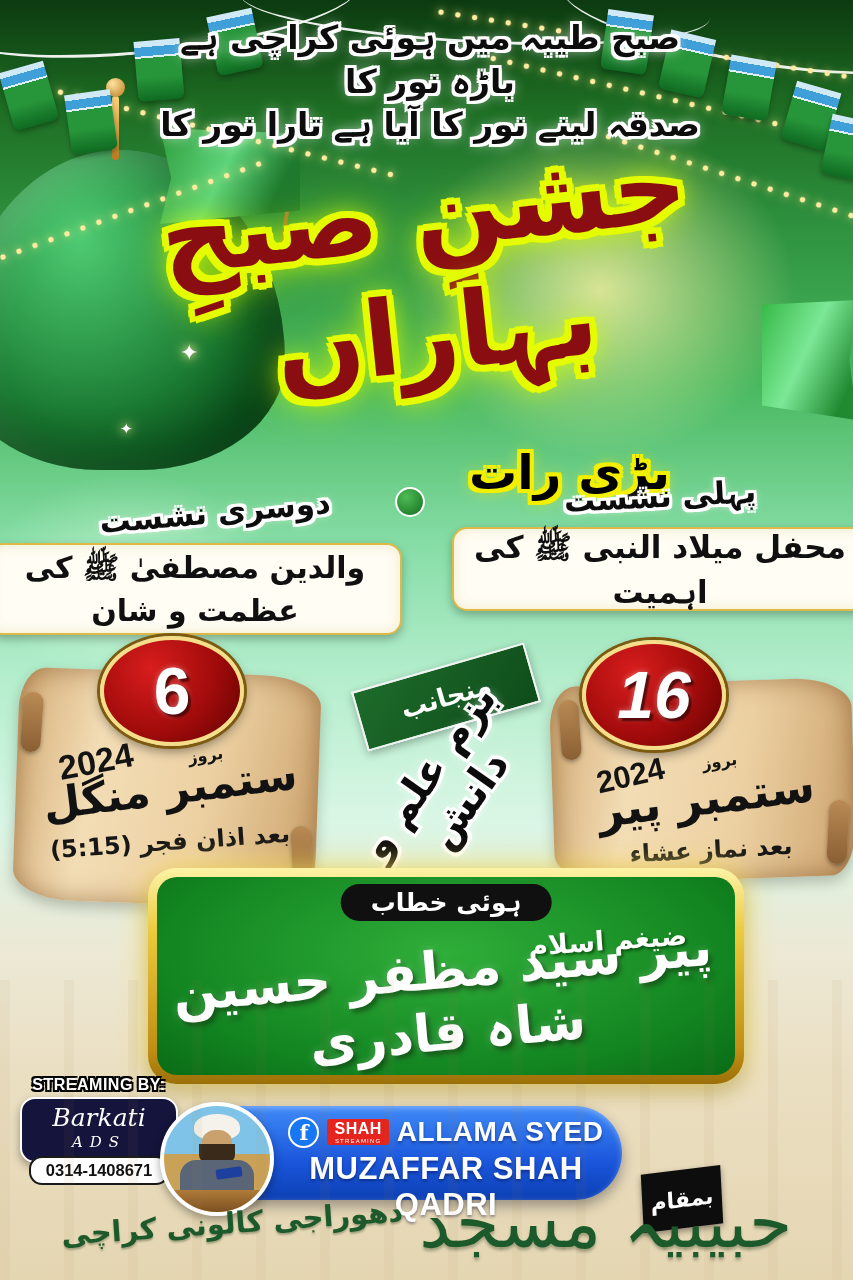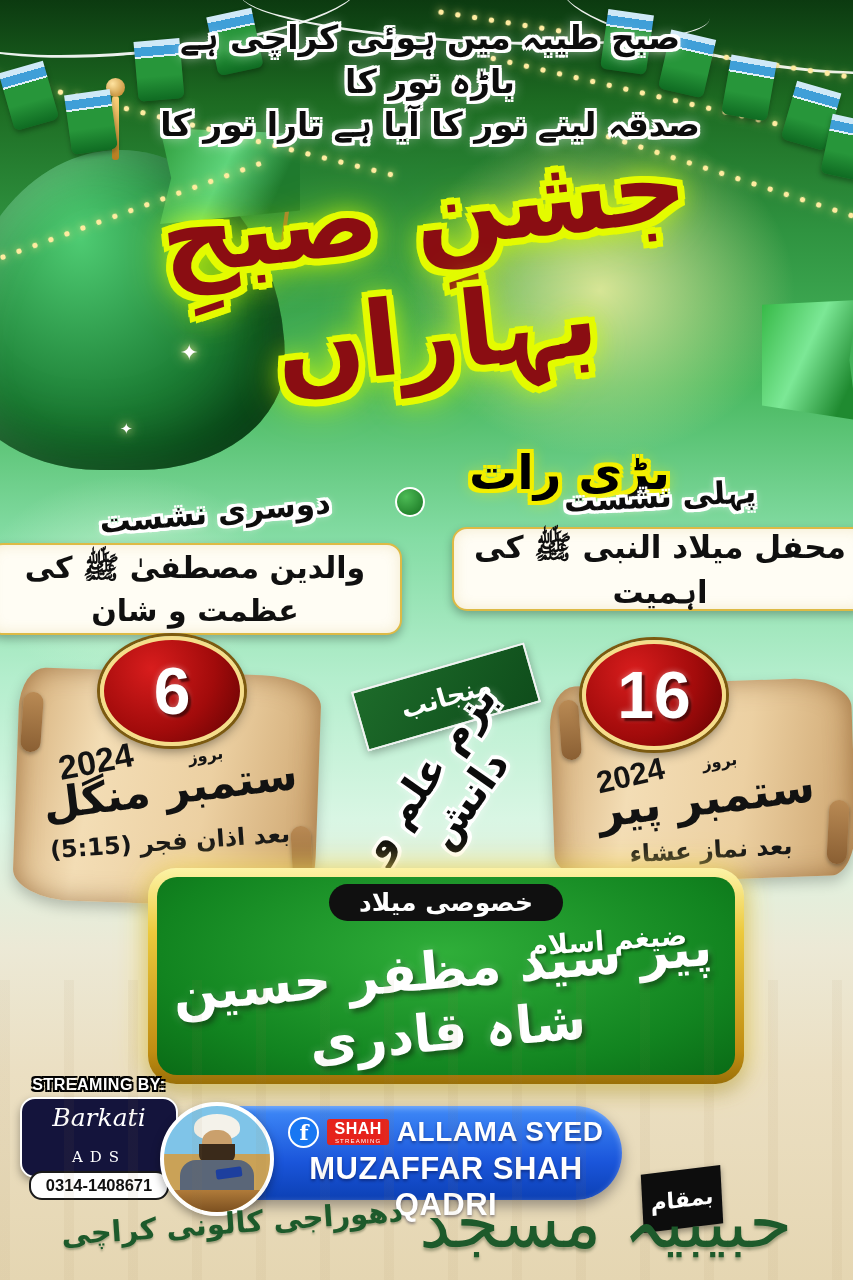--- a/index.html
+++ b/index.html
@@ -75,21 +75,21 @@
     box-shadow:inset 0 0 26px rgba(110,60,15,.5),0 6px 14px rgba(0,0,0,.22);}
   .curl{background:linear-gradient(180deg,#b98a54,#8a5f33);border-radius:10px;box-shadow:0 2px 4px rgba(0,0,0,.35);}
   .scrollR{left:552px;top:682px;width:302px;height:198px;transform:rotate(-2deg);}
   .scrollL{left:16px;top:672px;width:302px;height:232px;transform:rotate(2deg);}
   .day-oval{width:136px;height:102px;border-radius:50%;
     background:radial-gradient(circle at 35% 28%,#d81d1d,#a20b0b 55%,#6d0404 90%);
     border:4px solid #f5dd8a;box-shadow:0 0 0 3px #7c5a10,0 5px 12px rgba(0,0,0,.45);
     display:flex;align-items:center;justify-content:center;
     font-family:"Liberation Sans",sans-serif;font-size:66px;font-weight:bold;color:#fff;
     text-shadow:3px 3px 2px rgba(60,0,0,.8),0 0 6px rgba(255,255,255,.4);}
-  .ovalR{left:582px;top:640px;}
+  .ovalR{left:582px;top:640px;font-style:italic;}
   .ovalL{left:100px;top:636px;}
   .scroll-year{font-family:"Liberation Sans",sans-serif;font-weight:bold;color:#141414;}
   .yrR{left:596px;top:758px;font-size:31px;transform:rotate(-13deg);}
   .yrL{left:58px;top:742px;font-size:34px;transform:rotate(-11deg);}
   .baroz{direction:rtl;font-size:16px;font-weight:bold;color:#141414;}
   .barozR{left:702px;top:752px;transform:rotate(-8deg);}
   .barozL{left:188px;top:746px;transform:rotate(-8deg);}
   .monthline{direction:rtl;font-weight:bold;color:#121212;text-align:center;}
   .moR{left:566px;top:772px;width:280px;font-size:45px;transform:rotate(-7deg);}
   .moL{left:30px;top:764px;width:280px;font-size:43px;transform:rotate(-7deg);}
@@ -120,21 +120,21 @@
   .speaker{position:absolute;left:8px;top:62px;width:560px;direction:rtl;text-align:center;
     color:#fff;font-size:52px;font-weight:bold;line-height:1.2;transform:rotate(-5deg);
     text-shadow:3px 4px 5px rgba(0,45,0,.6),0 0 10px rgba(255,255,255,.25);}
   
   .designer{left:20px;top:1076px;width:158px;text-align:center;font-family:"Liberation Sans",sans-serif;}
   .designer-label{font-size:16px;font-weight:bold;color:#fff;letter-spacing:.5px;
     text-shadow:-2px -2px 0 #000,2px -2px 0 #000,-2px 2px 0 #000,2px 2px 0 #000,0 2px 0 #000,0 -2px 0 #000;}
   .designer-card{margin-top:3px;background:#14143c;border:2px solid #fff;border-radius:15px;
     padding:6px 6px 10px;box-shadow:0 4px 8px rgba(0,0,0,.35);}
   .designer-brand{font-family:"DejaVu Serif",serif;font-style:italic;font-size:25px;color:#fff;line-height:1;}
-  .designer-sub{font-family:"DejaVu Serif",serif;font-size:15px;color:#fff;letter-spacing:7px;margin-top:18px;}
+  .designer-sub{font-family:"DejaVu Serif",serif;font-style:italic;font-size:15px;color:#fff;letter-spacing:7px;margin-top:3px;}
   .designer-phone{margin:-7px auto 0;width:136px;background:#fff;border:2px solid #1a1a1a;border-radius:13px;
     font-size:16.5px;font-weight:bold;color:#111;padding:3px 0;}
   
   .livebar{left:194px;top:1106px;width:428px;height:94px;border-radius:48px;
     background:linear-gradient(180deg,#3f8af8,#1a55da 60%,#0c40b4);
     box-shadow:0 6px 14px rgba(0,0,20,.35), inset 0 2px 6px rgba(255,255,255,.35);}
   .avatar{left:160px;top:1102px;width:106px;height:106px;border-radius:50%;overflow:hidden;
     border:4px solid #fff;box-shadow:0 4px 10px rgba(0,0,0,.35);
     background:linear-gradient(180deg,#7fc4e8 0 45%,#caa257 45% 100%);}
   .av-turban{position:absolute;left:30px;top:8px;width:46px;height:26px;border-radius:50% 50% 40% 40%;background:#f4f2ea;}
@@ -245,21 +245,21 @@
   <div class="abs monthline moL">ستمبر منگل</div>
   <div class="abs timeline tiL">بعد اذان فجر (5:15)</div>
 
   <div class="abs org-plate">
     <span>منجانب</span>
   </div>
   <div class="abs org-name">بزم علم و دانش</div>
 
   <div class="abs banner-gold">
     <div class="banner-green">
-      <div class="speech-pill">خصوصی میلاد</div>
+      <div class="speech-pill">ہوئی خطاب</div>
       <div class="honorific">ضیغم اسلام</div>
       <div class="speaker">پیر سید مظفر حسین شاہ قادری</div>
     </div>
   </div>
 
   <div class="abs designer">
     <div class="designer-label">STREAMING BY:</div>
     <div class="designer-card">
       <div class="designer-brand">Barkati</div>
       <div class="designer-sub">ADS</div>

